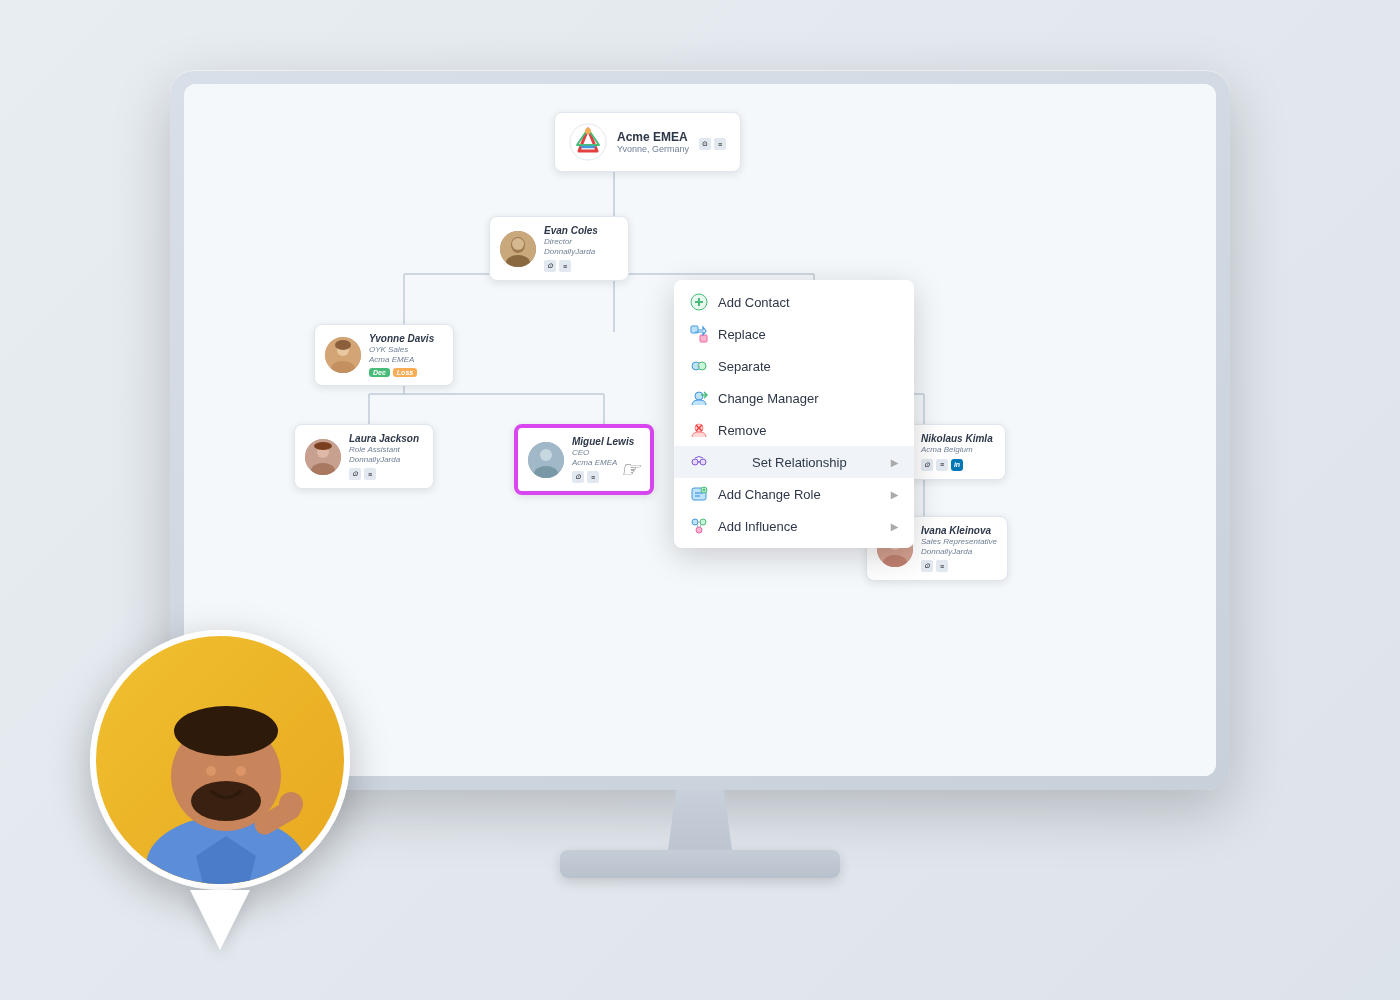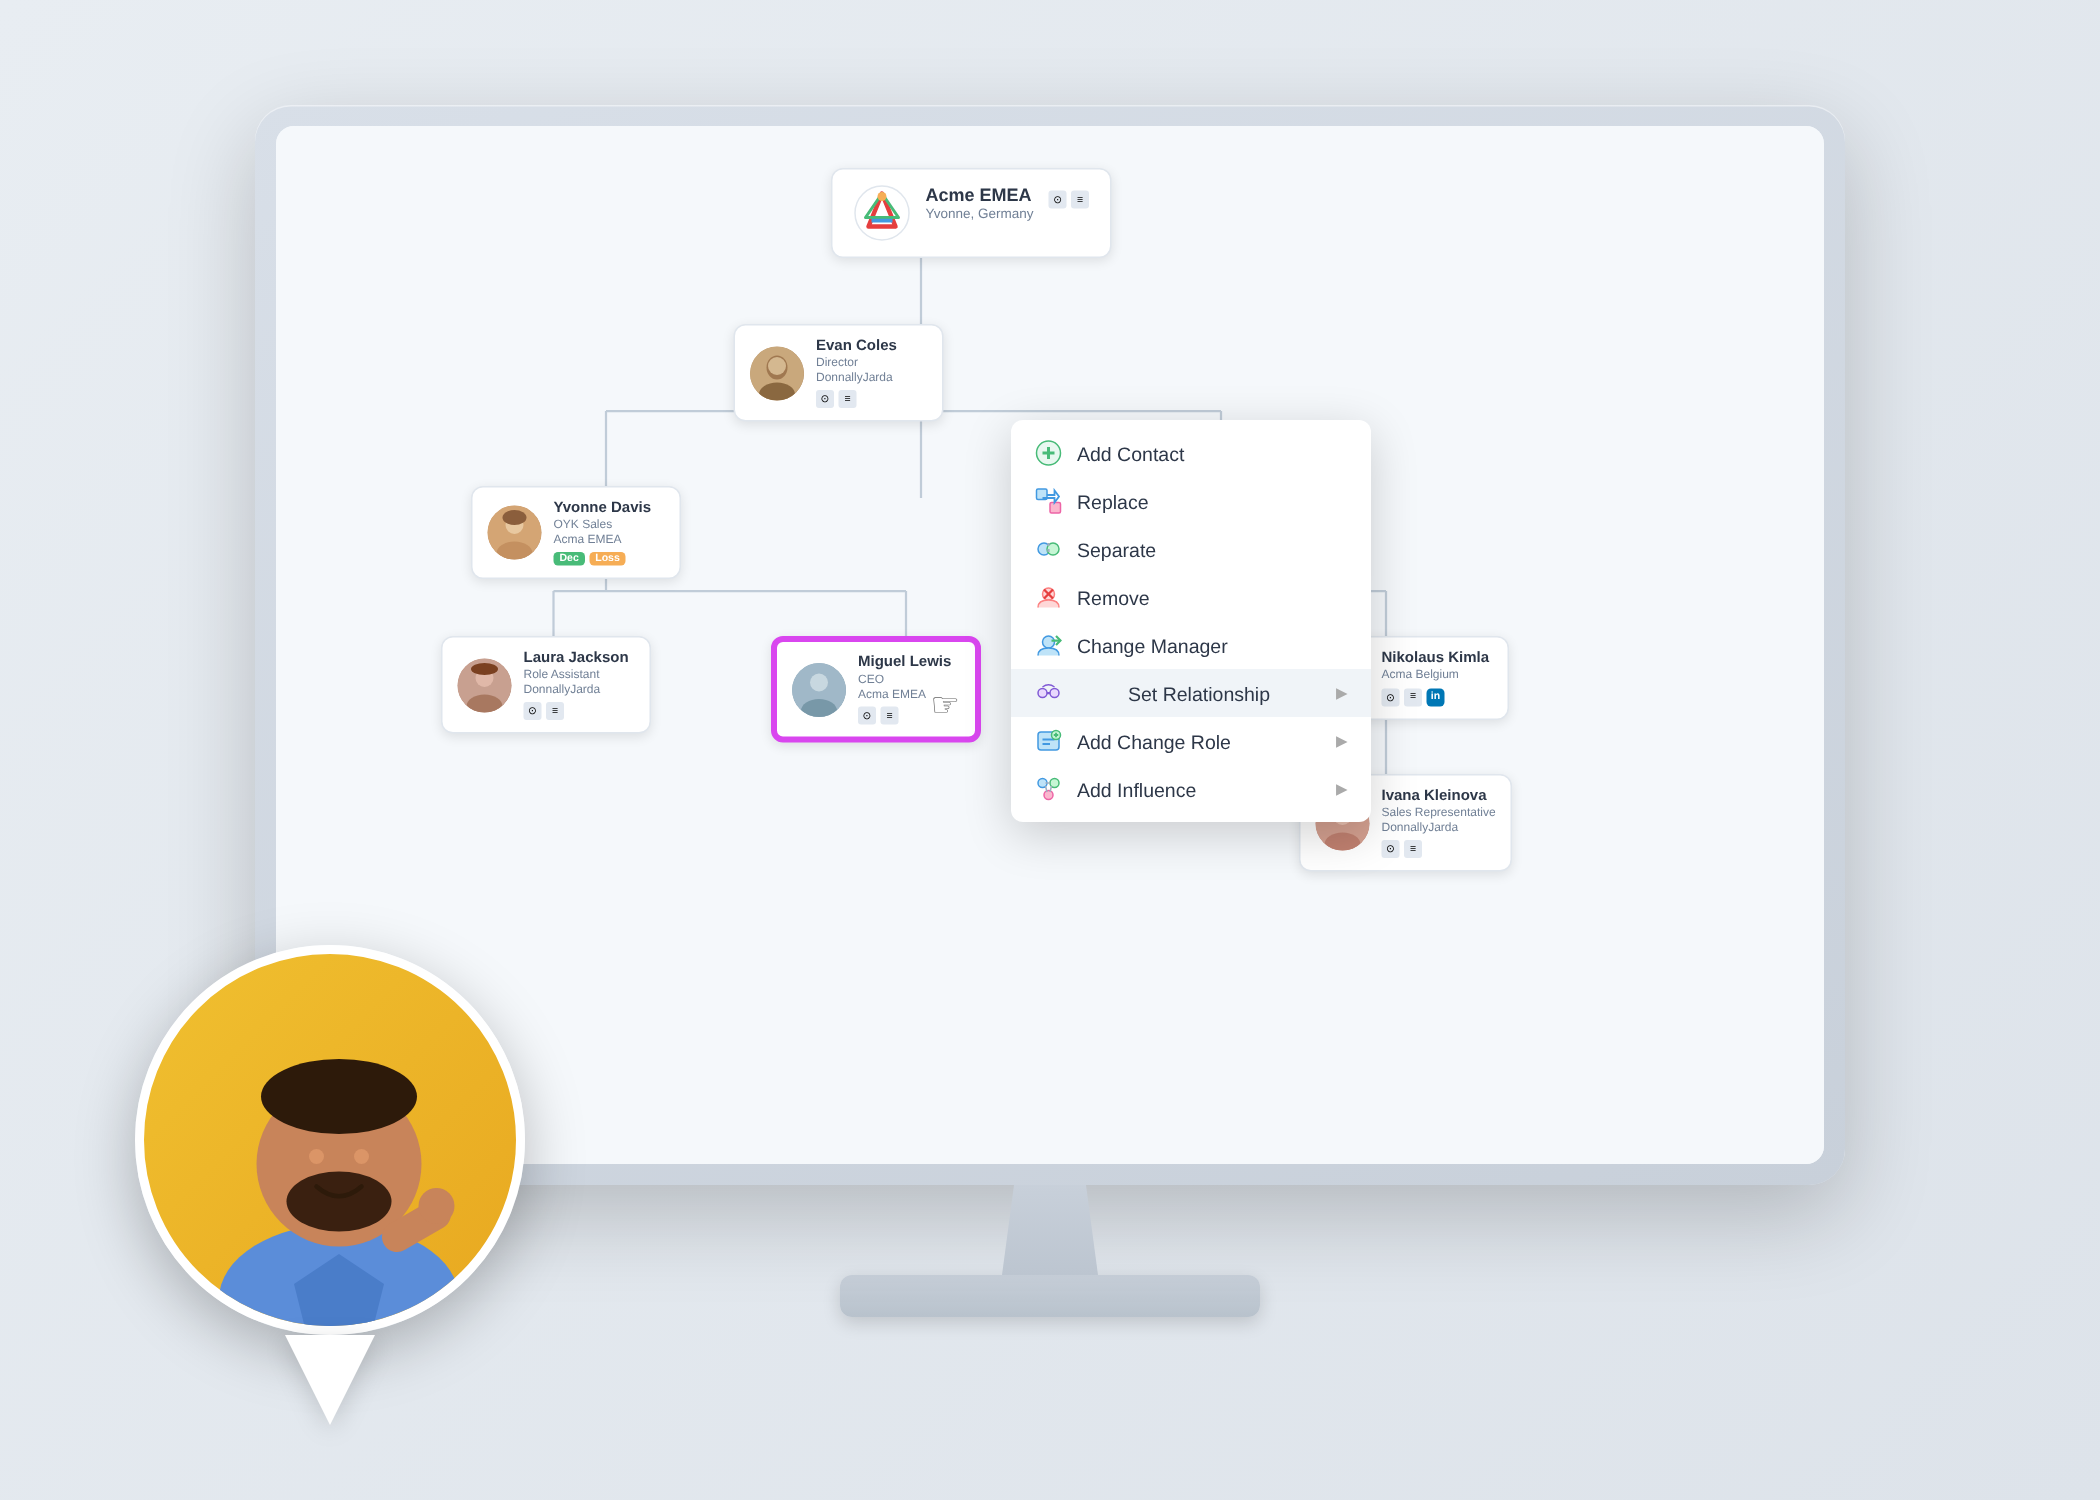--- a/index.html
+++ b/index.html
@@ -73,20 +73,21 @@
       position: absolute;
       background: white;
       border-radius: 8px;
       padding: 8px 10px;
       display: flex;
       align-items: center;
       gap: 8px;
       box-shadow: 0 2px 8px rgba(0,0,0,0.1);
       border: 1px solid #e0e6ed;
       min-width: 140px;
+      font-style: italic;
     }
 
     .node-avatar {
       width: 36px;
       height: 36px;
       border-radius: 50%;
       object-fit: cover;
       flex-shrink: 0;
       background: #ddd;
       display: flex;
@@ -137,20 +138,21 @@
 
     
     .acme-node {
       position: absolute;
       background: white;
       border-radius: 8px;
       padding: 10px 14px;
       box-shadow: 0 2px 8px rgba(0,0,0,0.1);
       border: 1px solid #e0e6ed;
       display: flex;
+      align-items: center;
       gap: 10px;
       left: 370px;
       top: 28px;
     }
 
     .acme-logo {
       width: 38px;
       height: 38px;
       position: relative;
     }
@@ -521,39 +523,39 @@
                 <circle cx="12" cy="9" r="4" fill="#c6f6d5" stroke="#48bb78" stroke-width="1"></circle>
                 <line x1="9" y1="5" x2="9" y2="13" stroke="#a0aec0" stroke-width="1.5" stroke-dasharray="2,2"></line>
               </svg>
             </div>
             <span>Separate</span>
           </div>
 
           <div class="menu-item">
             <div class="menu-icon">
               <svg width="18" height="18" viewBox="0 0 18 18">
+                <circle cx="9" cy="7" r="4" fill="#bee3f8" stroke="#4299e1" stroke-width="1"></circle>
+                <path d="M2 16 Q2 11 9 11 Q16 11 16 16" fill="#bee3f8" stroke="#4299e1" stroke-width="1"></path>
+                <path d="M14 3 L17 6 L14 9" fill="none" stroke="#48bb78" stroke-width="1.5"></path>
+                <line x1="11" y1="6" x2="17" y2="6" stroke="#48bb78" stroke-width="1.5"></line>
+              </svg>
+            </div>
+            <span>Change Manager</span>
+          </div>
+
+          <div class="menu-item">
+            <div class="menu-icon">
+              <svg width="18" height="18" viewBox="0 0 18 18">
                 <circle cx="9" cy="7" r="4" fill="#fed7d7" stroke="#fc8181" stroke-width="1"></circle>
                 <path d="M2 16 Q2 11 9 11 Q16 11 16 16" fill="#fed7d7" stroke="#fc8181" stroke-width="1"></path>
                 <line x1="6" y1="4" x2="12" y2="10" stroke="#e53e3e" stroke-width="1.5"></line>
                 <line x1="12" y1="4" x2="6" y2="10" stroke="#e53e3e" stroke-width="1.5"></line>
               </svg>
             </div>
             <span>Remove</span>
-          </div>
-
-          <div class="menu-item">
-            <div class="menu-icon">
-              <svg width="18" height="18" viewBox="0 0 18 18">
-                <circle cx="9" cy="7" r="4" fill="#bee3f8" stroke="#4299e1" stroke-width="1"></circle>
-                <path d="M2 16 Q2 11 9 11 Q16 11 16 16" fill="#bee3f8" stroke="#4299e1" stroke-width="1"></path>
-                <path d="M14 3 L17 6 L14 9" fill="none" stroke="#48bb78" stroke-width="1.5"></path>
-                <line x1="11" y1="6" x2="17" y2="6" stroke="#48bb78" stroke-width="1.5"></line>
-              </svg>
-            </div>
-            <span>Change Manager</span>
           </div>
 
           <div class="menu-item" style="background:#f0f4f8;gap:44px;">
             <div class="menu-icon">
               <svg width="18" height="18" viewBox="0 0 18 18">
                 <circle cx="5" cy="9" r="3" fill="#e9d8fd" stroke="#805ad5" stroke-width="1"></circle>
                 <circle cx="13" cy="9" r="3" fill="#e9d8fd" stroke="#805ad5" stroke-width="1"></circle>
                 <line x1="8" y1="9" x2="10" y2="9" stroke="#805ad5" stroke-width="1.5"></line>
                 <path d="M5 5 Q9 2 13 5" fill="none" stroke="#805ad5" stroke-width="1"></path>
               </svg>

